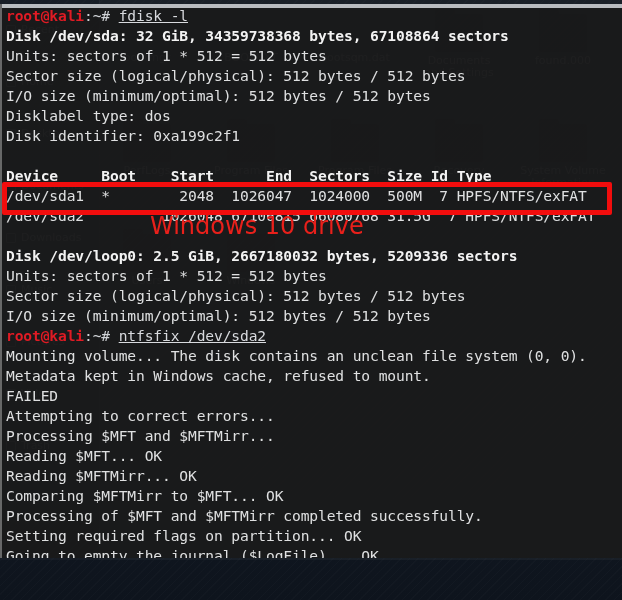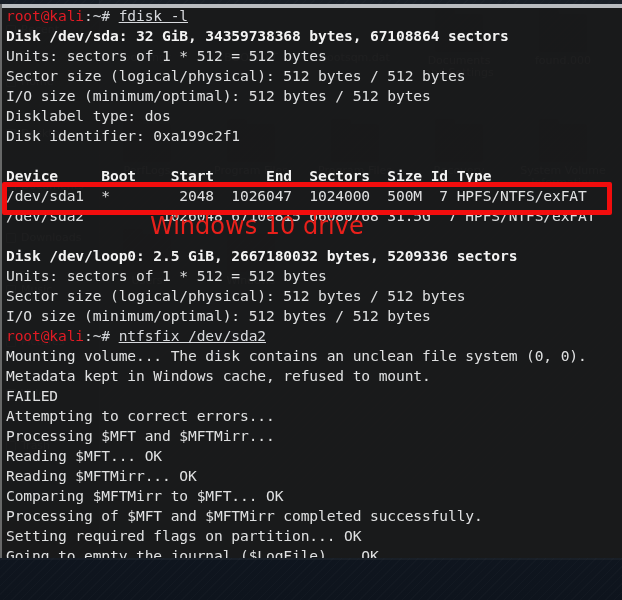--- a/index.html
+++ b/index.html
@@ -89,21 +89,21 @@
     position: absolute;
     left: 4px; top: 2px; right: 0; bottom: 0;
     font-size: 14.6px;
     line-height: 20px;
     letter-spacing: -0.12px;
     color: #dfe0e1;
     white-space: pre;
   }
   .row { height: 20px; }
   .bold { font-weight: bold; color: #f2f2f2; }
-  .user { color: #e01b24; font-weight: normal; }
+  .user { color: #e01b24; font-weight: bold; }
   .sep  { color: #cfd2d6; }
   .path { color: #d8dade; text-decoration: underline; }
 
   
   #redbox {
     position: absolute;
     left: 2px; top: 182px; width: 610px; height: 33px;
     border: 5px solid #f20d0d;
     border-radius: 2px;
     pointer-events: none;

